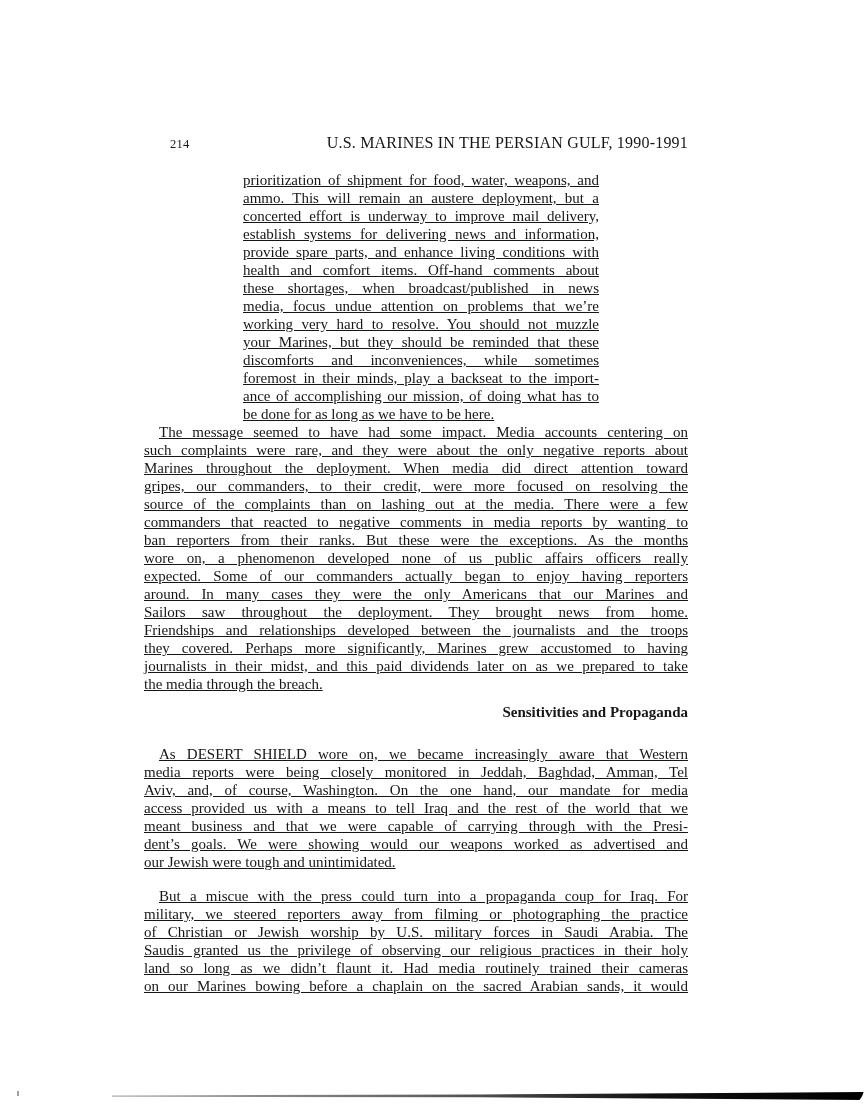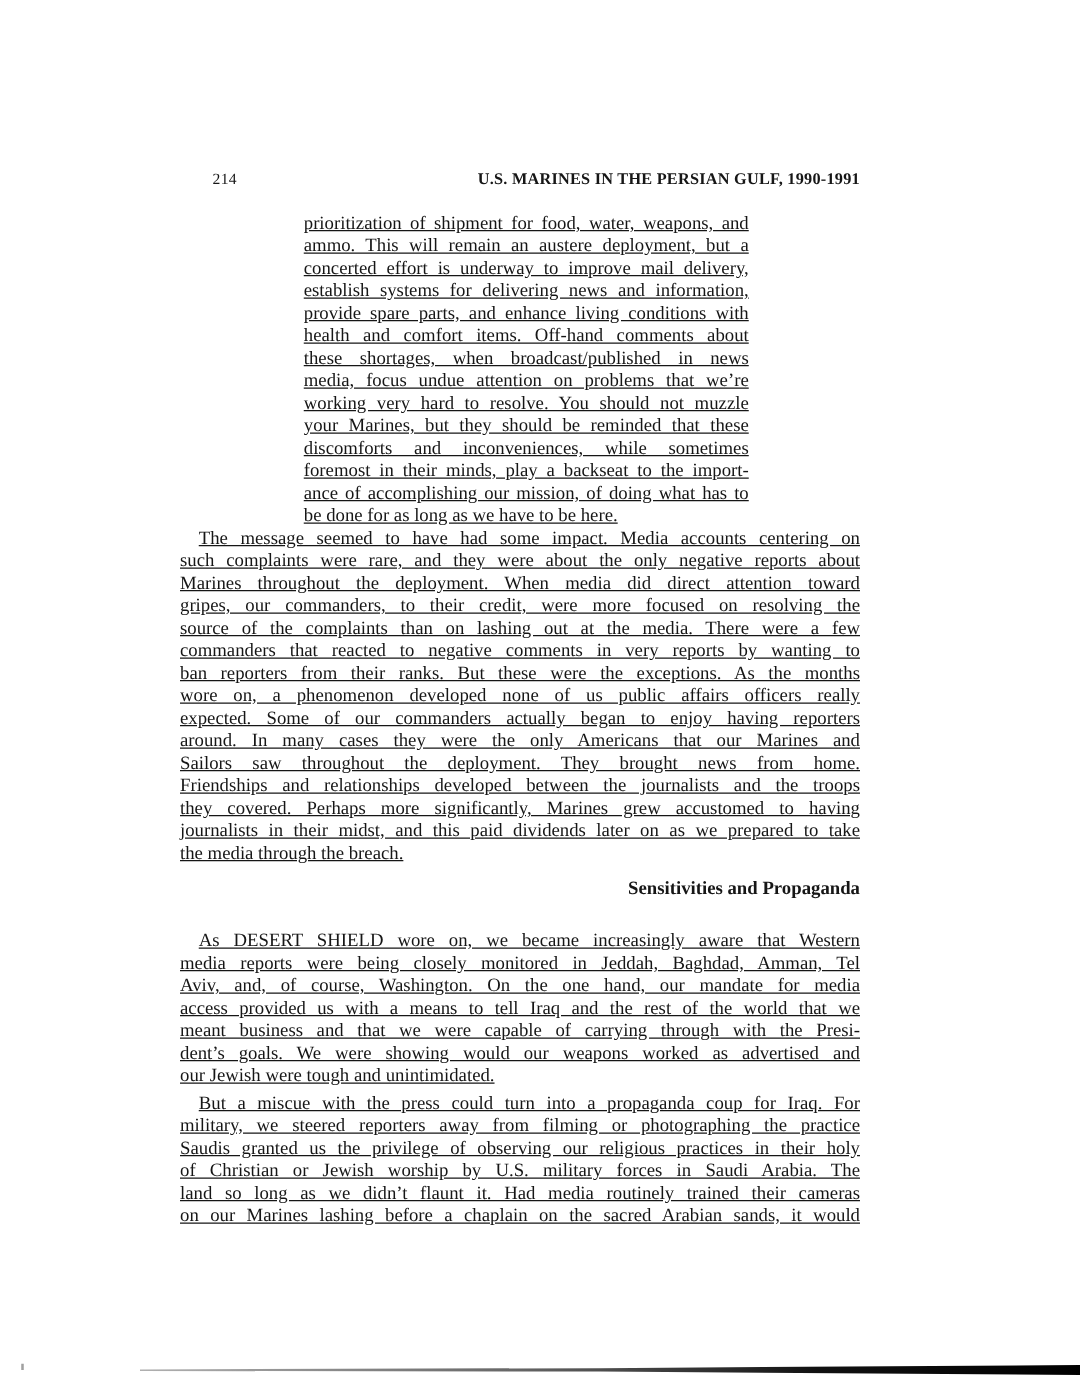--- a/index.html
+++ b/index.html
@@ -8,20 +8,21 @@
     background: #ffffff;
   }
   .page {
     position: relative;
     width: 864px;
     height: 1106px;
     background: #ffffff;
     overflow: hidden;
     font-family: "Liberation Serif", "DejaVu Serif", serif;
     color: #161616;
+    border-radius: 18px;
   }
   .content {
     position: absolute;
     left: 144px;
     top: 136px;
     width: 544px;
     font-size: 15px;
     line-height: 18px;
   }
   .running-header {
@@ -29,31 +30,31 @@
     justify-content: space-between;
     align-items: baseline;
     line-height: 14px;
   }
   .page-number {
     font-size: 12.5px;
     margin-left: 26px;
     letter-spacing: 0.3px;
   }
   .running-title {
-    font-size: 13px;
-    font-weight: bold;
+    font-size: 16px;
+    font-weight: normal;
     letter-spacing: 0.2px;
   }
   .quote {
     margin: 20px 0 0 99px;
     width: 356px;
   }
   .para { }
   .para.p2 { margin-top: 24px; }
-  .para.p3 { margin-top: 4px; }
+  .para.p3 { margin-top: 16px; }
   .heading {
     margin-top: 10px;
     text-align: right;
     font-weight: bold;
     line-height: 18px;
   }
   .line {
     text-align: justify;
     text-align-last: justify;
     text-decoration: underline;
@@ -104,21 +105,21 @@
         <div class="line">ance of accomplishing our mission, of doing what has to</div>
         <div class="line last">be done for as long as we have to be here.</div>
       </div>
 
     <div class="para p1 indent">
         <div class="line">The message seemed to have had some impact.  Media accounts centering on</div>
         <div class="line">such complaints were rare, and they were about the only negative reports about</div>
         <div class="line">Marines throughout the deployment.  When media did direct attention toward</div>
         <div class="line">gripes, our commanders, to their credit, were more focused on resolving the</div>
         <div class="line">source of the complaints than on lashing out at the media.  There were a few</div>
-        <div class="line">commanders that reacted to negative comments in very reports by wanting to</div>
+        <div class="line">commanders that reacted to negative comments in media reports by wanting to</div>
         <div class="line">ban reporters from their ranks.  But these were the exceptions.  As the months</div>
         <div class="line">wore on, a phenomenon developed none of us public affairs officers really</div>
         <div class="line">expected.  Some of our commanders actually began to enjoy having reporters</div>
         <div class="line">around.  In many cases they were the only Americans that our Marines and</div>
         <div class="line">Sailors saw throughout the deployment.  They brought news from home.</div>
         <div class="line">Friendships and relationships developed between the journalists and the troops</div>
         <div class="line">they covered.  Perhaps more significantly, Marines grew accustomed to having</div>
         <div class="line">journalists in their midst, and this paid dividends later on as we prepared to take</div>
         <div class="line last">the media through the breach.</div>
       </div>
@@ -131,24 +132,24 @@
         <div class="line">Aviv, and, of course, Washington.  On the one hand, our mandate for media</div>
         <div class="line">access provided us with a means to tell Iraq and the rest of the world that we</div>
         <div class="line">meant business and that we were capable of carrying through with the Presi-</div>
         <div class="line">dent’s goals.  We were showing would our weapons worked as advertised and</div>
         <div class="line last">our Jewish were tough and unintimidated.</div>
       </div>
 
     <div class="para p3 indent cont">
         <div class="line">But a miscue with the press could turn into a propaganda coup for Iraq.  For</div>
         <div class="line">military, we steered reporters away from filming or photographing the practice</div>
+        <div class="line">of Christian or Jewish worship by U.S. military forces in Saudi Arabia.  The</div>
         <div class="line">Saudis granted us the privilege of observing our religious practices in their holy</div>
-        <div class="line">of Christian or Jewish worship by U.S. military forces in Saudi Arabia.  The</div>
         <div class="line">land so long as we didn’t flaunt it.  Had media routinely trained their cameras</div>
-        <div class="line last">on our Marines lashing before a chaplain on the sacred Arabian sands, it would</div>
+        <div class="line last">on our Marines bowing before a chaplain on the sacred Arabian sands, it would</div>
       </div>
 
   </div>
 
   <div class="scan-speck"></div>
 
   <svg class="bottom-artifact" width="864" height="18" viewBox="0 0 864 18">
     <defs>
       <linearGradient id="scanline-grad" x1="0" y1="0" x2="1" y2="0">
         <stop offset="0" stop-color="#b0b0b0"></stop>

